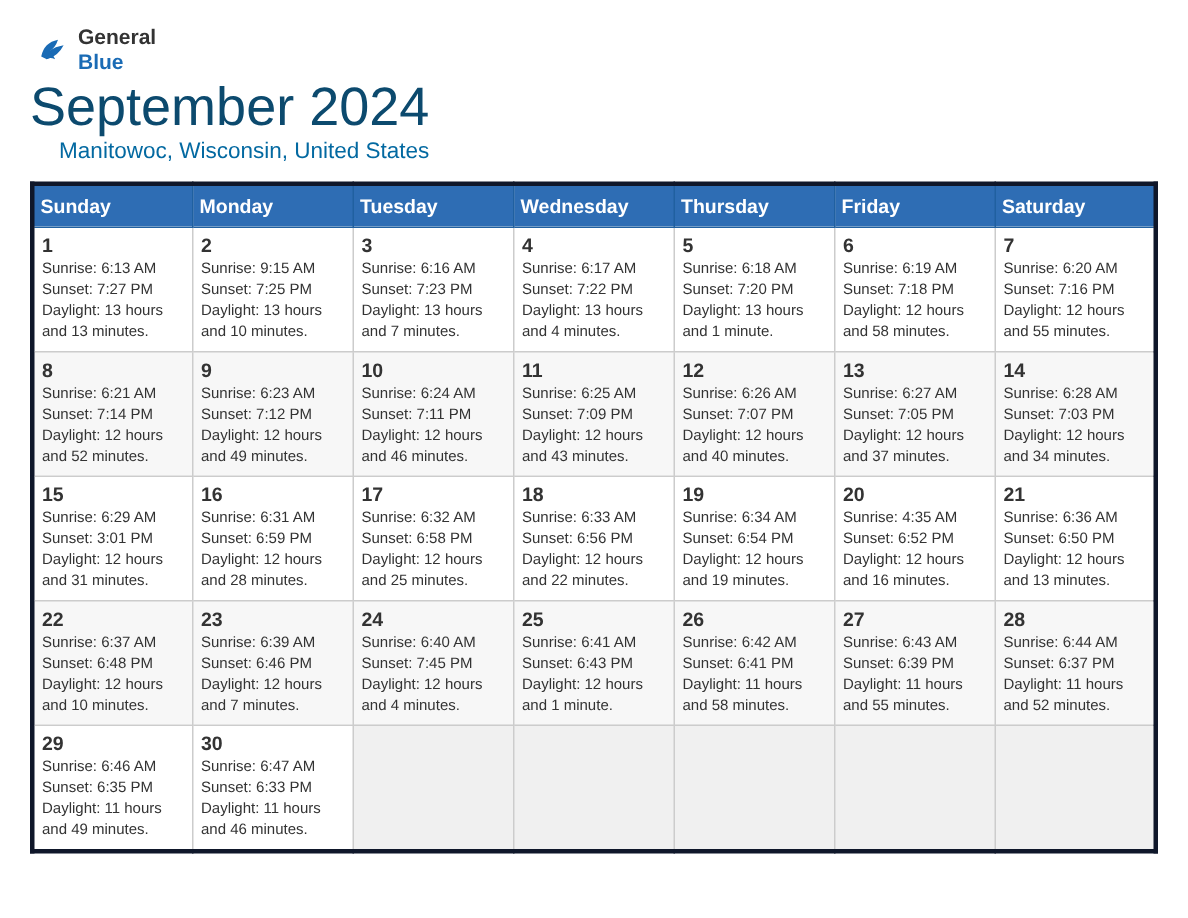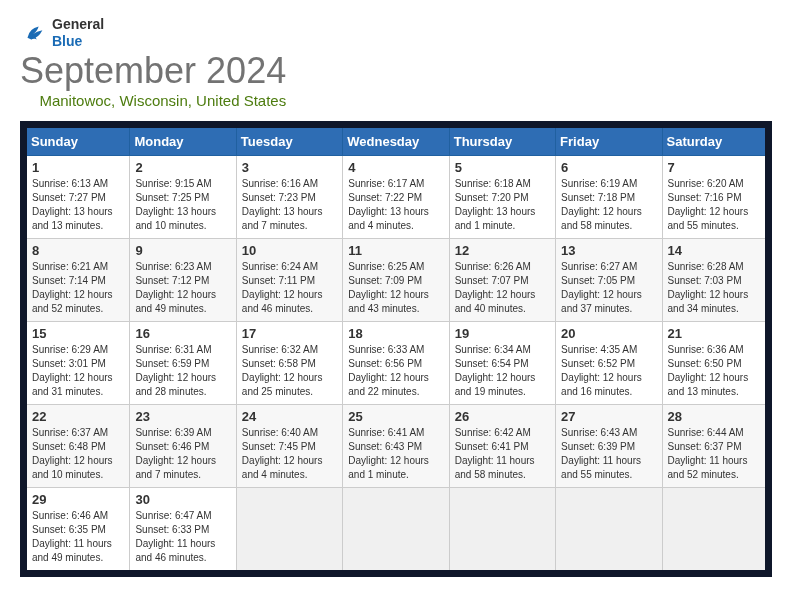--- a/index.html
+++ b/index.html
@@ -32,30 +32,30 @@
     .logo-bird {
       width: 28px;
       height: 28px;
     }
     .title-block {
       text-align: right;
     }
     .month-year {
       font-size: 36px;
       font-weight: normal;
-      color: #737373;
+      color: #0c4a6e;
     }
     .location {
       font-size: 15px;
-      color: #4d7c0f;
+      color: #0369a1;
     }
     .calendar {
       width: 100%;
       border-collapse: collapse;
-      border: 7px solid #0f172a;
+      border: 3px solid #0f172a;
     }
     .calendar th {
       background: #2e6db4;
       color: #fff;
       font-size: 13px;
       font-weight: bold;
       padding: 6px 4px;
       text-align: left;
       border: 1px solid #2060a0;
     }

